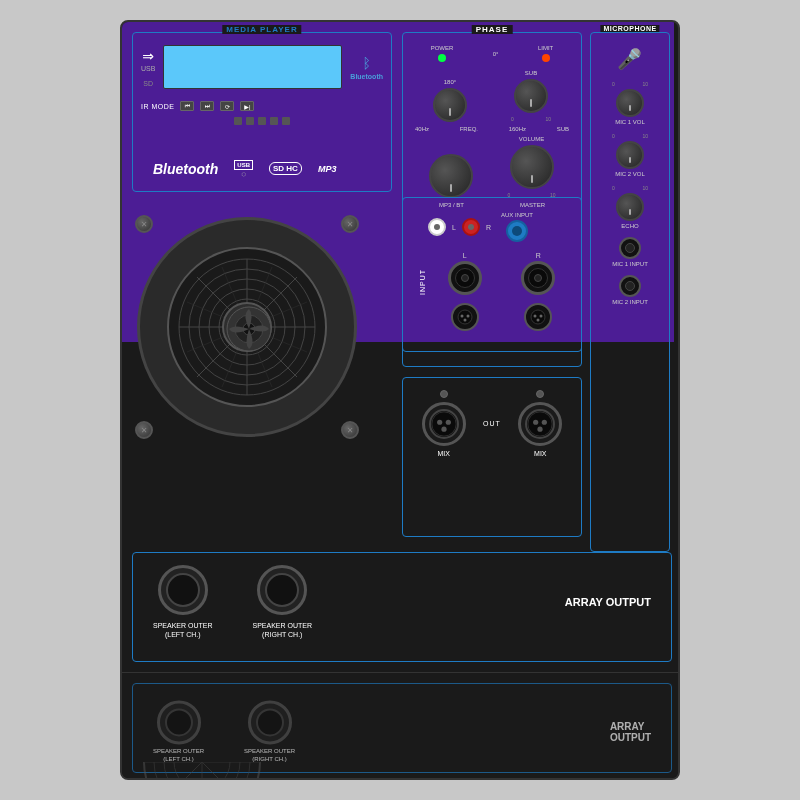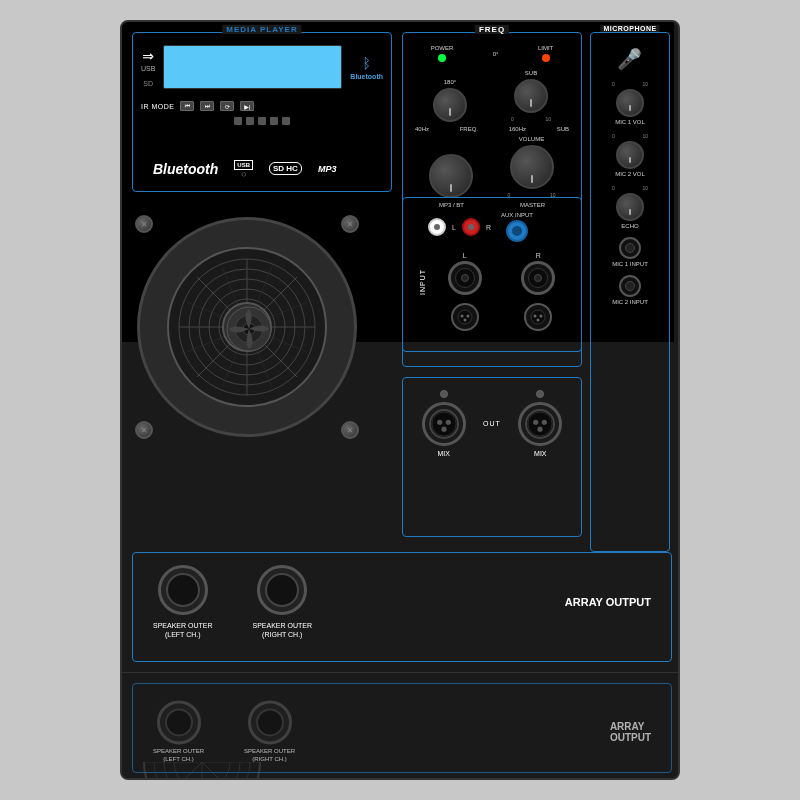--- a/index.html
+++ b/index.html
@@ -22,21 +22,21 @@
       border: 2px solid #333;
     }
 
     
     .top-section {
       position: absolute;
       top: 0;
       left: 0;
       right: 4px;
       height: 320px;
-      background: #000000;
+      background: #4c1d95;
     }
 
     .media-player-area {
       position: absolute;
       top: 10px;
       left: 10px;
       width: 260px;
       height: 160px;
       border: 1.5px solid #1e7bc4;
       border-radius: 4px;
@@ -675,21 +675,21 @@
               <path d="M25,25 Q10,20 5,25 Q10,32 25,25" fill="#444"></path>
             </svg>
           </div>
         </div>
       </div>
     </div>
 
   </div>
 
   <div class="phase-section">
-    <div class="phase-label">FREQ</div>
+    <div class="phase-label">PHASE</div>
     <div class="phase-inner">
 
       <div class="phase-top-row">
         <div class="knob-group">
           <div class="knob-label">POWER</div>
           <div class="phase-led-green"></div>
         </div>
         <div class="knob-group">
           <div class="knob-label">0°</div>
         </div>

